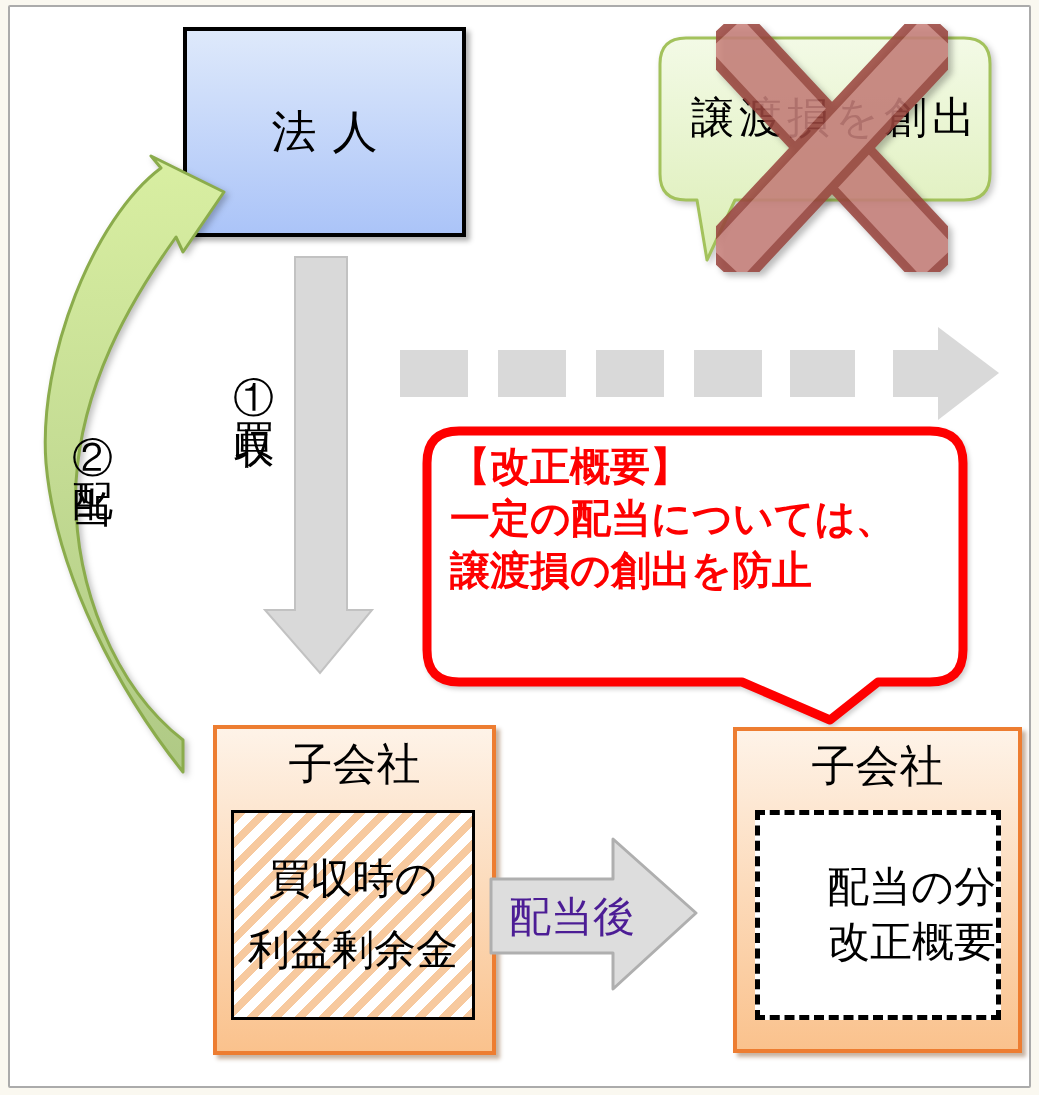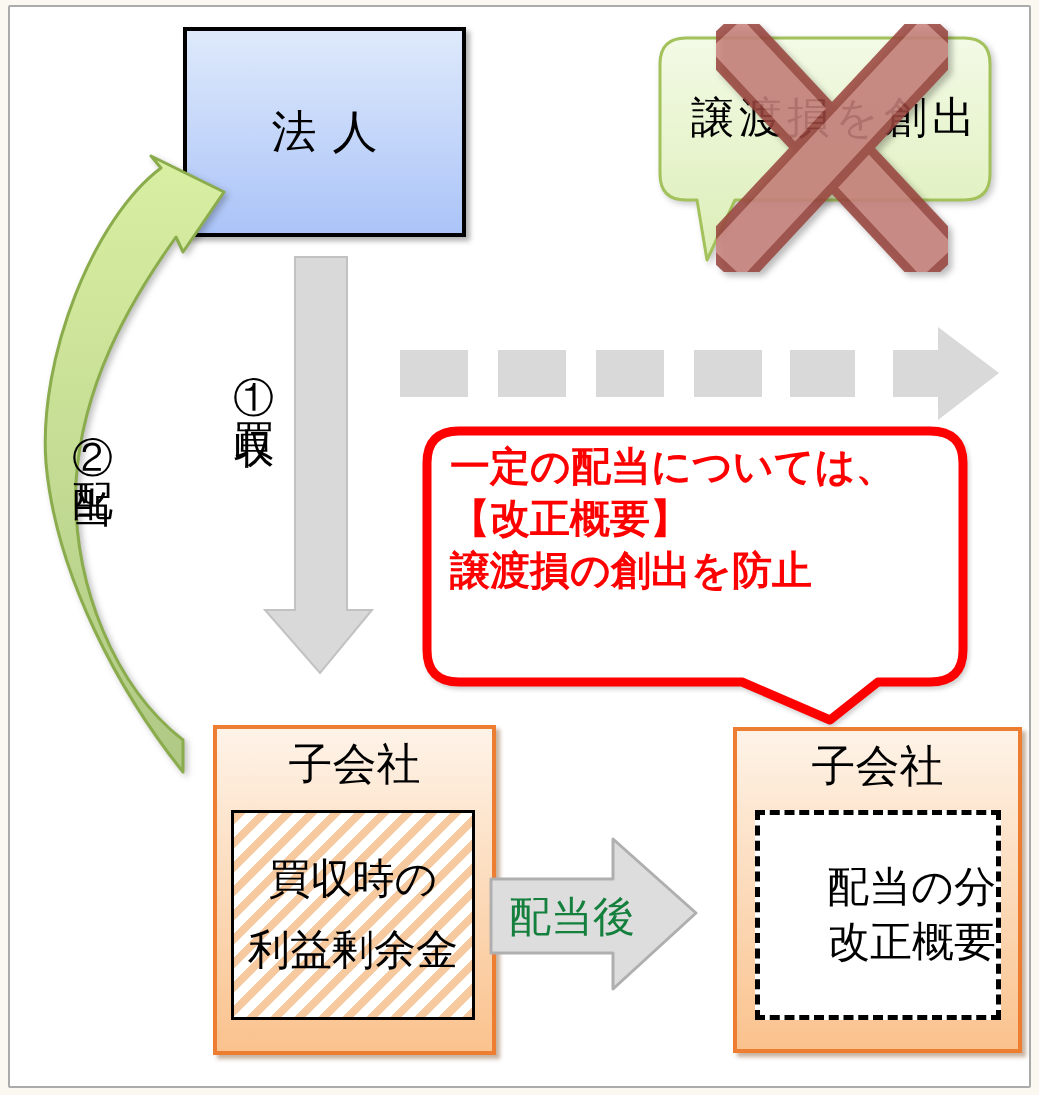--- a/index.html
+++ b/index.html
@@ -49,21 +49,21 @@
   .hatch-box{position:absolute;left:14px;top:81px;width:244px;height:210px;box-sizing:border-box;
         border:3px solid #000;
         background:repeating-linear-gradient(135deg,#F7C99E 0 8px,#FFFFFF 8px 17px);
         display:flex;flex-direction:column;align-items:center;justify-content:center;
         font-size:42px;line-height:55px;color:#000;text-align:center;gap:16px;}
   .dash-box{position:absolute;left:18px;top:79px;width:246px;height:210px;box-sizing:border-box;
         border:5px dashed #000;background:#FFFFFF;
         display:flex;flex-direction:column;align-items:flex-end;justify-content:center;
         font-size:42px;line-height:55px;color:#000;text-align:center;}
   .trans-arrow-svg{left:486px;top:833px;width:215px;height:162px;}
-  .trans-label{left:496px;top:889px;width:152px;text-align:center;font-size:42px;color:#15803d;}
+  .trans-label{left:496px;top:889px;width:152px;text-align:center;font-size:42px;color:#4c1d95;}
 </style>
 </head>
 <body>
 
 <div class="canvas">
 
   <div class="abs frame"></div>
 
   <div class="abs corp">
     <span class="corp-label">法人</span>
@@ -117,22 +117,22 @@
       <rect x="-44" y="97" width="320" height="54" rx="3" fill="#C9827C" stroke="#9A453E" stroke-width="9" transform="rotate(47 116 124)"></rect>
       <rect x="-44" y="97" width="320" height="54" rx="3" fill="#C9827C" stroke="#9A453E" stroke-width="9" transform="rotate(-47 116 124)"></rect>
     </g>
   </svg>
 
   <svg class="abs red-bubble-svg" viewBox="0 0 560 310">
     <path d="M 41,9 H 512 Q 545,9 545,41 V 228 Q 545,260 512,260 H 460
              L 412,298 L 324,260 H 41 Q 9,260 9,228 V 41 Q 9,9 41,9 Z" fill="#FFFFFF" stroke="#FE0000" stroke-width="9" stroke-linejoin="round"></path>
   </svg>
   <div class="abs reform-text">
+    <div>【改正概要】</div>
     <div>一定の配当については、</div>
-    <div>【改正概要】</div>
     <div>譲渡損の創出を防止</div>
   </div>
 
   <div class="abs sub-box sub-before" style="position:absolute;">
     <div class="sub-title">子会社</div>
     <div class="hatch-box">
       <div>買収時の</div>
       <div>利益剰余金</div>
     </div>
   </div>

